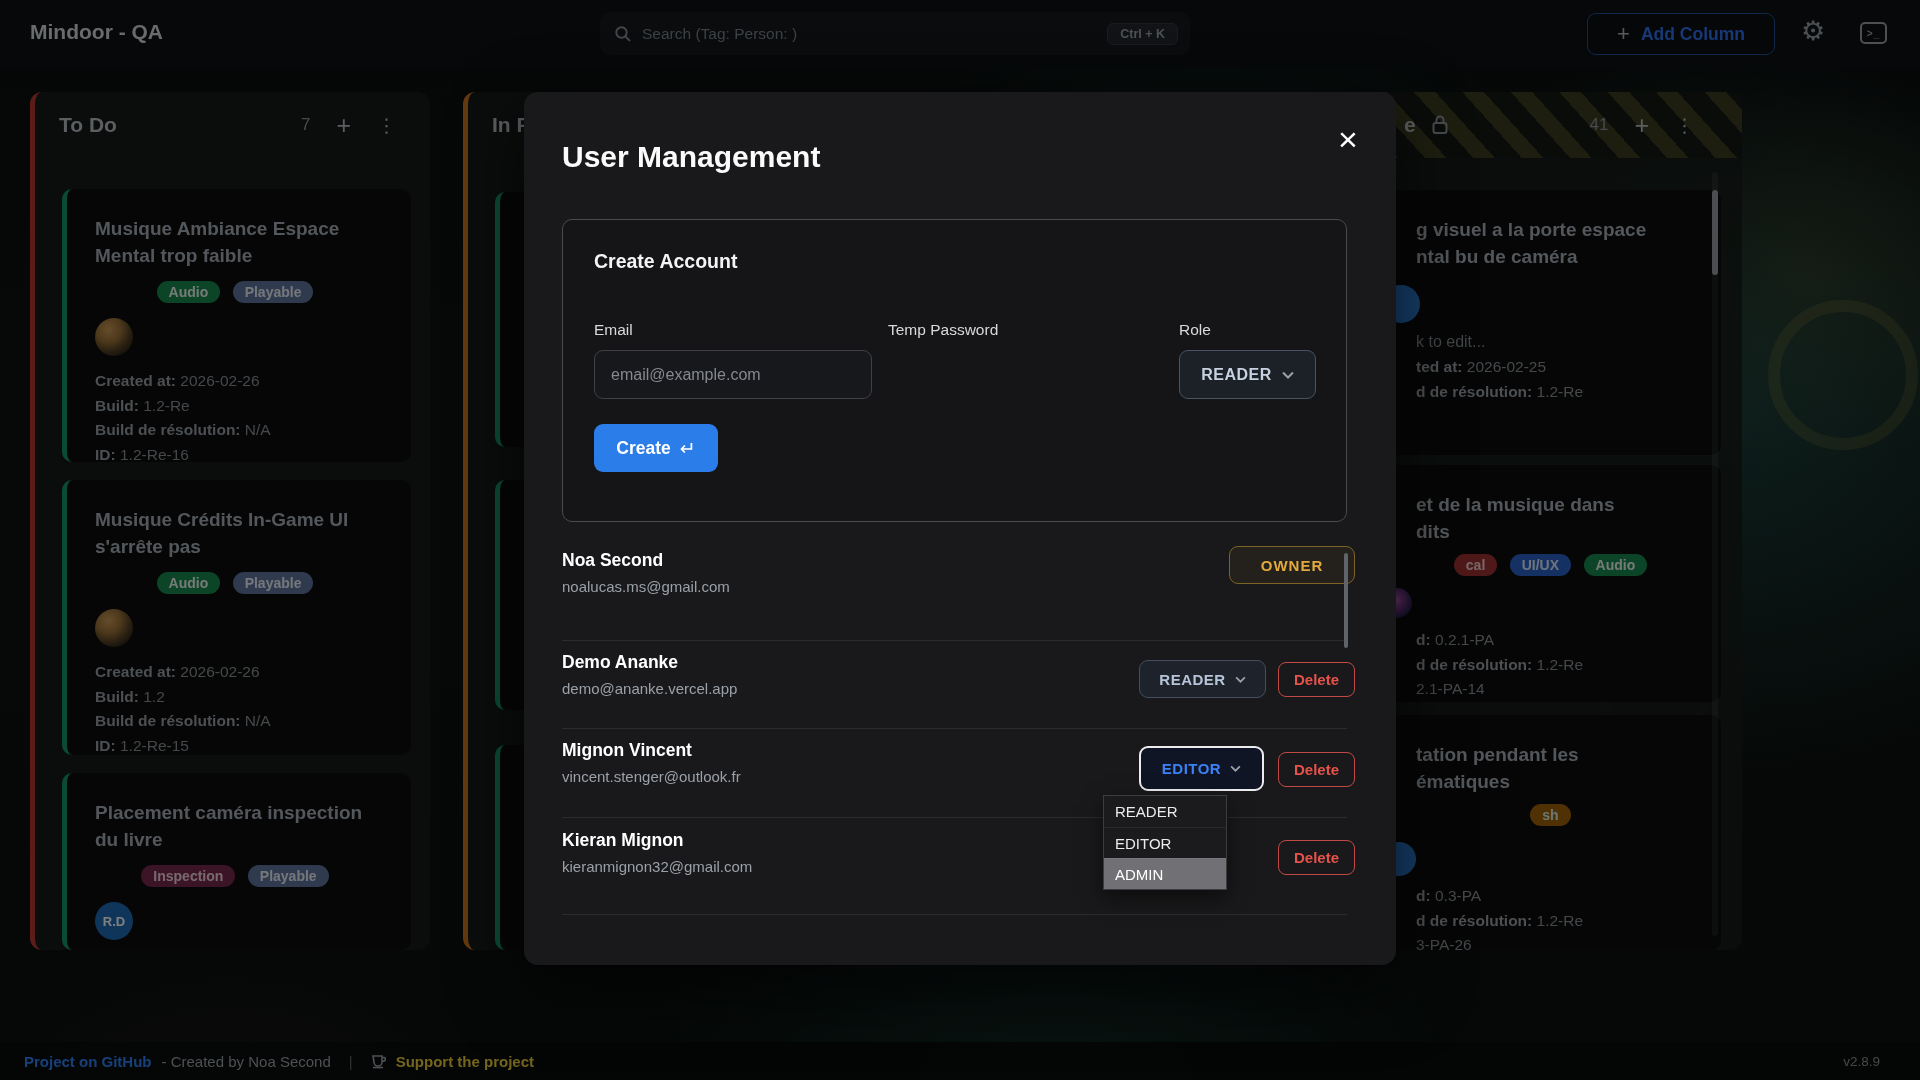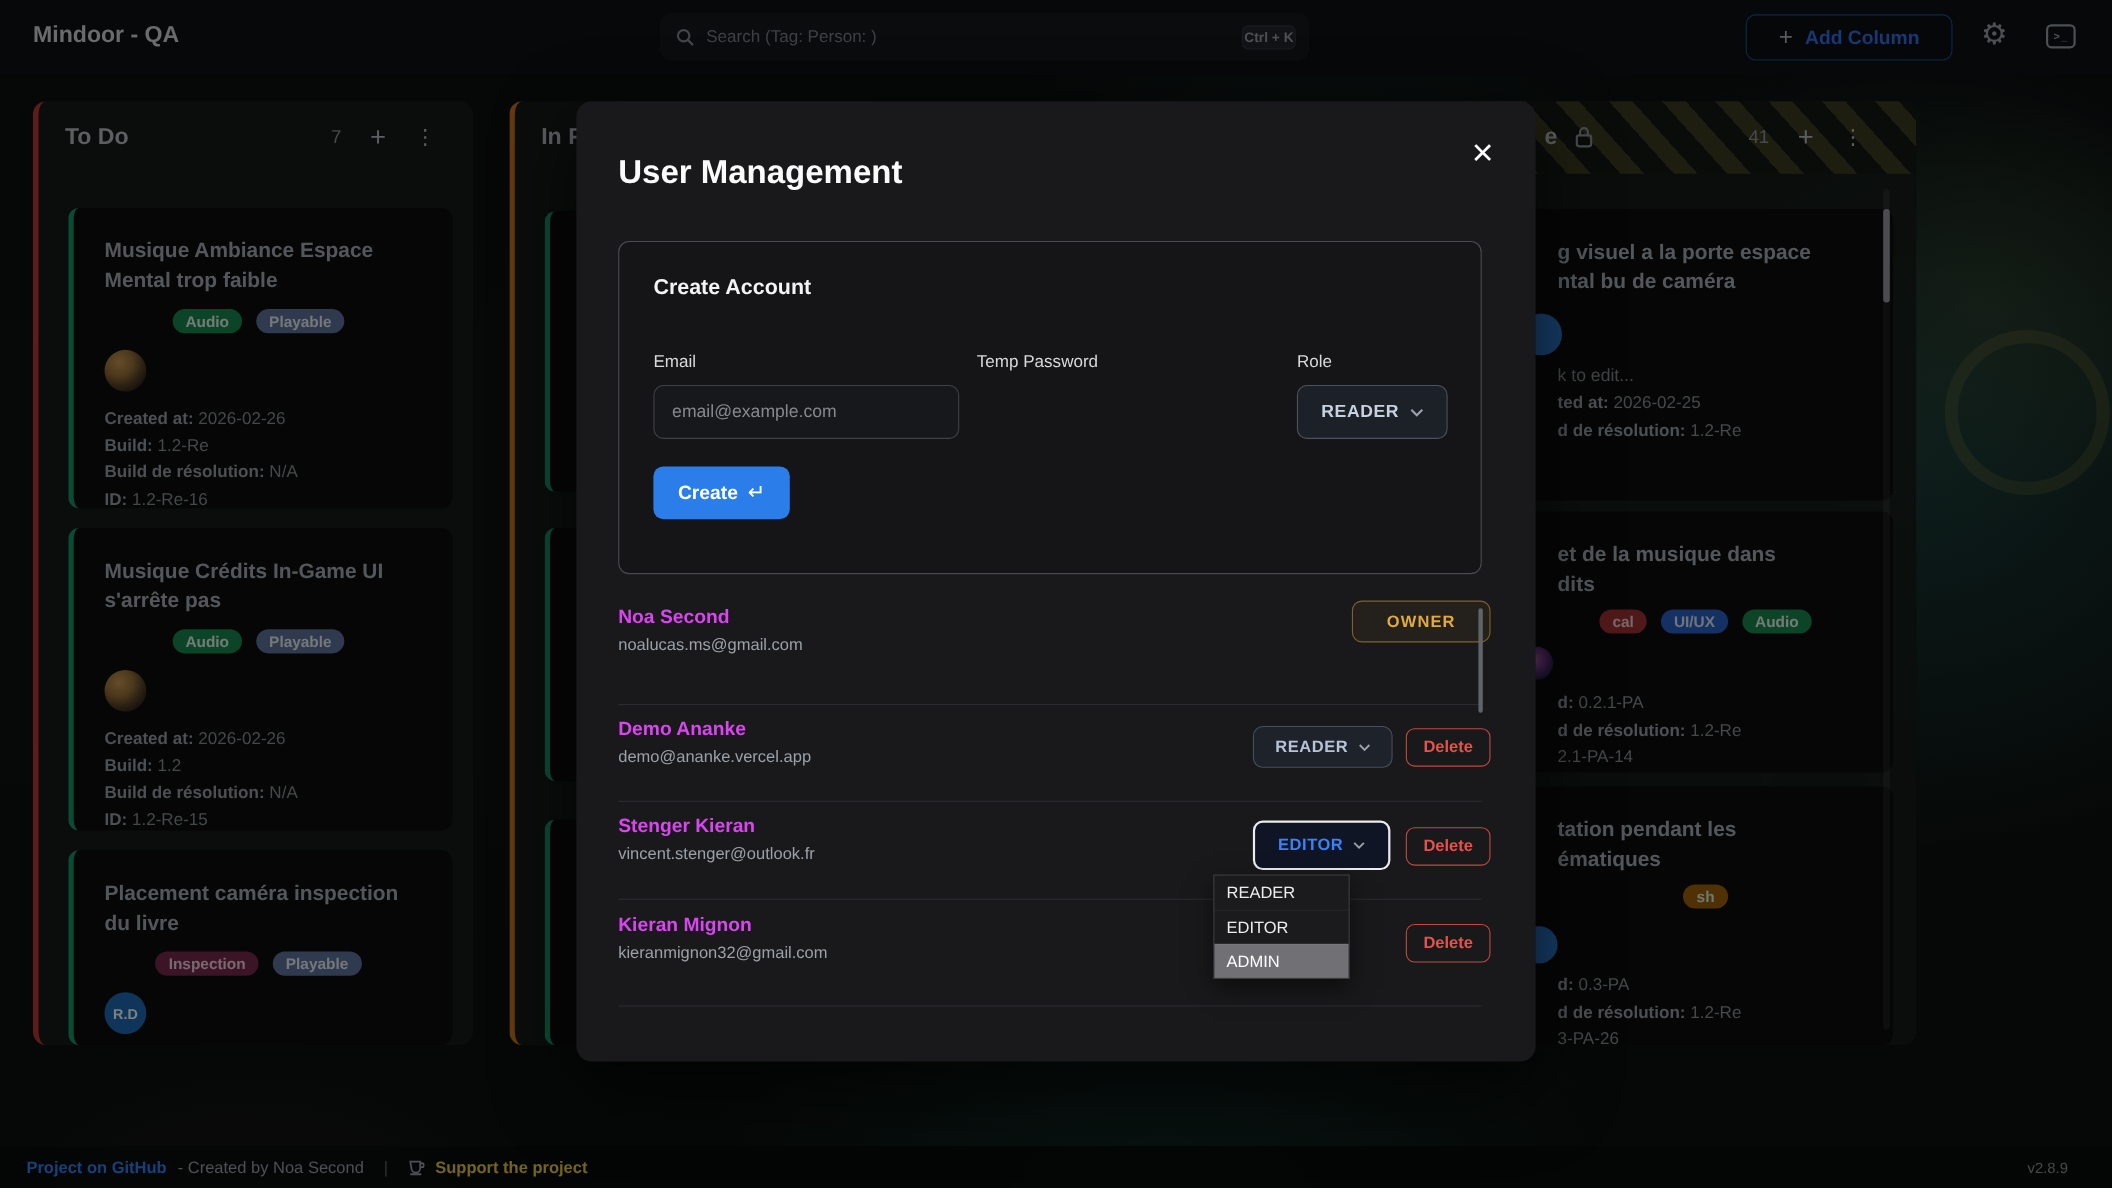--- a/index.html
+++ b/index.html
@@ -18,21 +18,21 @@
   .swirl.s2 { width:110px; height:110px; left:1600px; top:640px; border-color:rgba(190,170,70,0.10); }
   .swirl.s3 { width:90px; height:90px; left:1210px; top:210px; border-color:rgba(190,170,70,0.12); }
 
   
   .topbar { position:absolute; left:0; top:0; width:1920px; height:68px;
     background:rgba(13,17,19,0.92); z-index:20; }
   .app-title { position:absolute; left:30px; top:20px; font-size:21px; font-weight:bold; color:#d2d6da; }
   .search { position:absolute; left:600px; top:12px; width:590px; height:43px; border-radius:10px;
     background:#14181c; display:flex; align-items:center; padding:0 12px 0 14px; gap:10px; }
   .search-ph { flex:1; color:#7b828a; font-size:15.5px; }
-  .kbd { background:#23272c; border:1px solid #34393f; border-radius:6px; padding:3px 1px;
+  .kbd { background:#23272c; border:1px solid #34393f; border-radius:6px; padding:3px 12px;
     font-size:12.5px; font-weight:bold; color:#9aa1a8; }
   .add-col { position:absolute; left:1587px; top:13px; width:188px; height:42px; border:1.5px solid #1d4f94;
     border-radius:9px; display:flex; align-items:center; justify-content:center; gap:11px;
     color:#2f6feb; font-size:17.5px; font-weight:bold; background:rgba(10,14,20,0.3); }
   .add-col .plus { color:#aeb4bb; font-weight:normal; font-size:22px; }
   .gear { position:absolute; left:1801px; top:15px; font-size:27px; color:#9aa0a6; }
   .term { position:absolute; left:1860px; top:22px; width:27px; height:22px; border:2px solid #9aa0a6;
     border-radius:5px; color:#9aa0a6; font-size:10px; font-weight:bold; display:flex;
     align-items:center; justify-content:center; letter-spacing:1px; }
 
@@ -103,21 +103,21 @@
   .role-select { position:absolute; left:616px; top:130px; width:137px; height:49px; background:#1c2027;
     border:1.5px solid #4a5362; border-radius:9px; display:flex; align-items:center;
     justify-content:center; gap:10px; color:#c6d1e2; font-size:16px; font-weight:bold; letter-spacing:0.5px; }
   .chev { color:#9aa1a8; }
   .create-btn { position:absolute; left:31px; top:204px; width:124px; height:48px; background:#2b7de9;
     border:none; border-radius:9px; color:#fff; font-size:17.5px; font-weight:bold;
     display:flex; align-items:center; justify-content:center; gap:9px; font-family:"Liberation Sans", sans-serif; }
   .create-btn .ret { font-weight:normal; font-size:19px; }
 
   .urow { position:absolute; left:38px; width:785px; }
-  .uname { font-size:17.5px; font-weight:bold; color:#d946ef; }
+  .uname { font-size:17.5px; font-weight:bold; color:#ffffff; }
   .uemail { margin-top:7px; font-size:15px; color:#9ba1a8; }
   .divider { position:absolute; left:38px; width:785px; height:1px; background:#2c2c30; }
   .owner-badge { position:absolute; left:667px; top:-4px; width:126px; height:38px; border:1.5px solid #7d6426;
     border-radius:9px; background:rgba(140,110,40,0.10); color:#e2a93e; font-size:15px; font-weight:bold;
     letter-spacing:1px; display:flex; align-items:center; justify-content:center; }
   .mini-select { position:absolute; left:577px; width:127px; height:38px; background:#1e222a;
     border:1px solid #454e5c; border-radius:9px; color:#b7c3d9; font-size:15px; font-weight:bold;
     letter-spacing:0.5px; display:flex; align-items:center; justify-content:center; gap:9px; }
   .mini-select.focused { width:125px; height:45px; border:2px solid #ececee; background:#0f1524; color:#3b82f6; }
   .delete-btn { position:absolute; left:716px; width:77px; height:35px; background:transparent;
@@ -351,21 +351,21 @@
         <span>READER</span>
         <svg class="chev" width="11" height="7" viewBox="0 0 12 8" fill="none" stroke="currentColor" stroke-width="2">
             <polyline points="1,1.5 6,6.5 11,1.5"></polyline>
           </svg>
       </div>
       <div class="delete-btn" style="top:10px;">Delete</div>
     </div>
     <div class="divider" style="top:636px;"></div>
 
     <div class="urow" style="top:648px;">
-      <div class="uname">Stenger Kieran</div>
+      <div class="uname">Mignon Vincent</div>
       <div class="uemail">vincent.stenger@outlook.fr</div>
       <div class="mini-select focused" style="top:6px;">
         <span>EDITOR</span>
         <svg class="chev" width="11" height="7" viewBox="0 0 12 8" fill="none" stroke="currentColor" stroke-width="2">
             <polyline points="1,1.5 6,6.5 11,1.5"></polyline>
           </svg>
       </div>
       <div class="delete-btn" style="top:12px;">Delete</div>
     </div>
     <div class="divider" style="top:725px;"></div>

